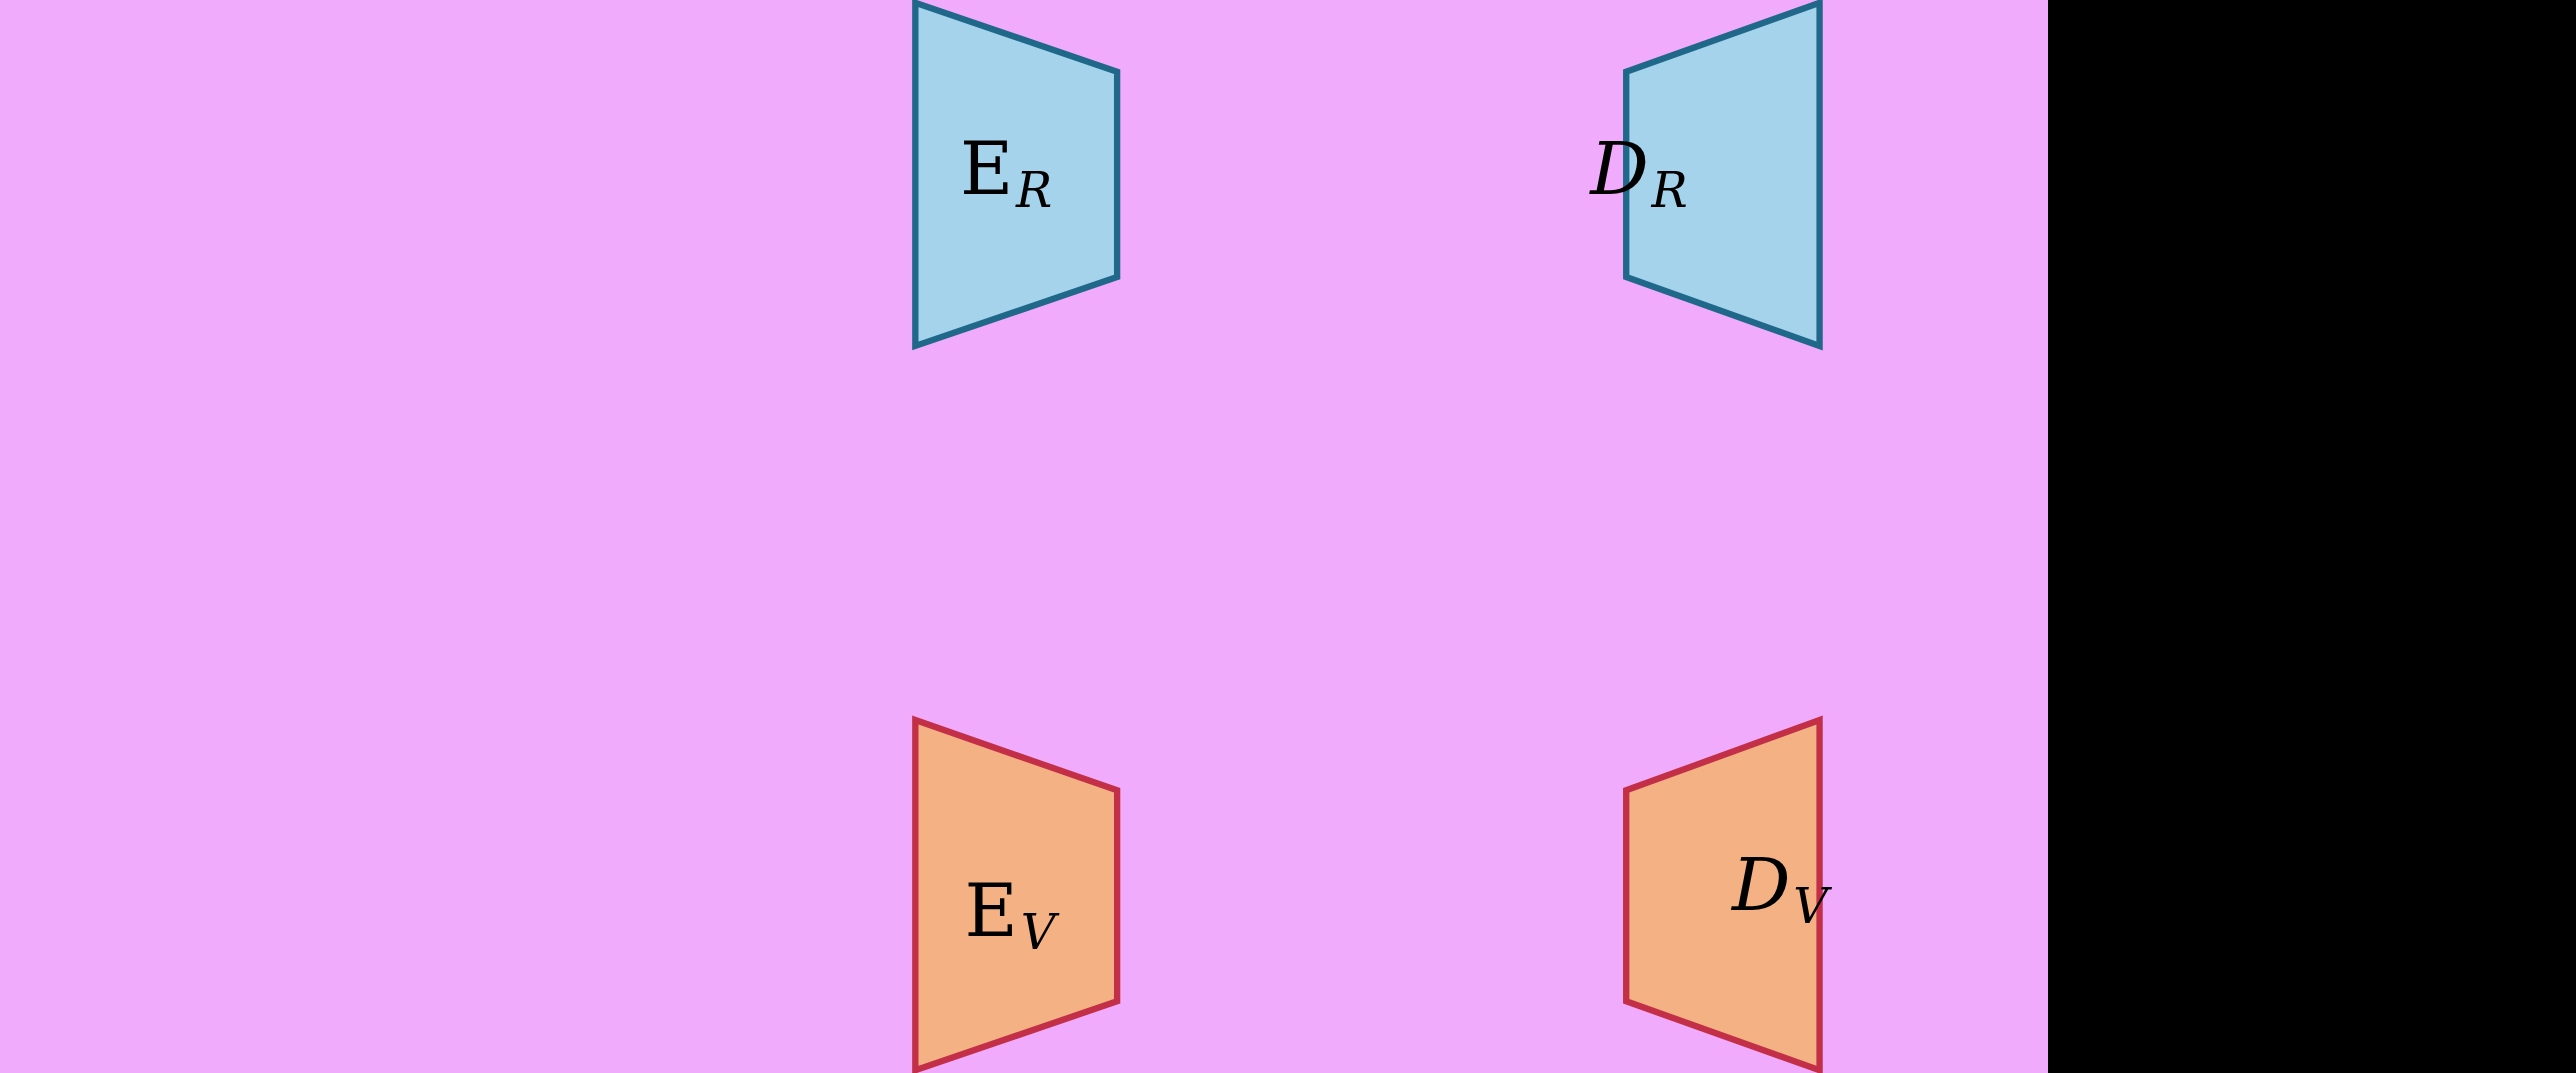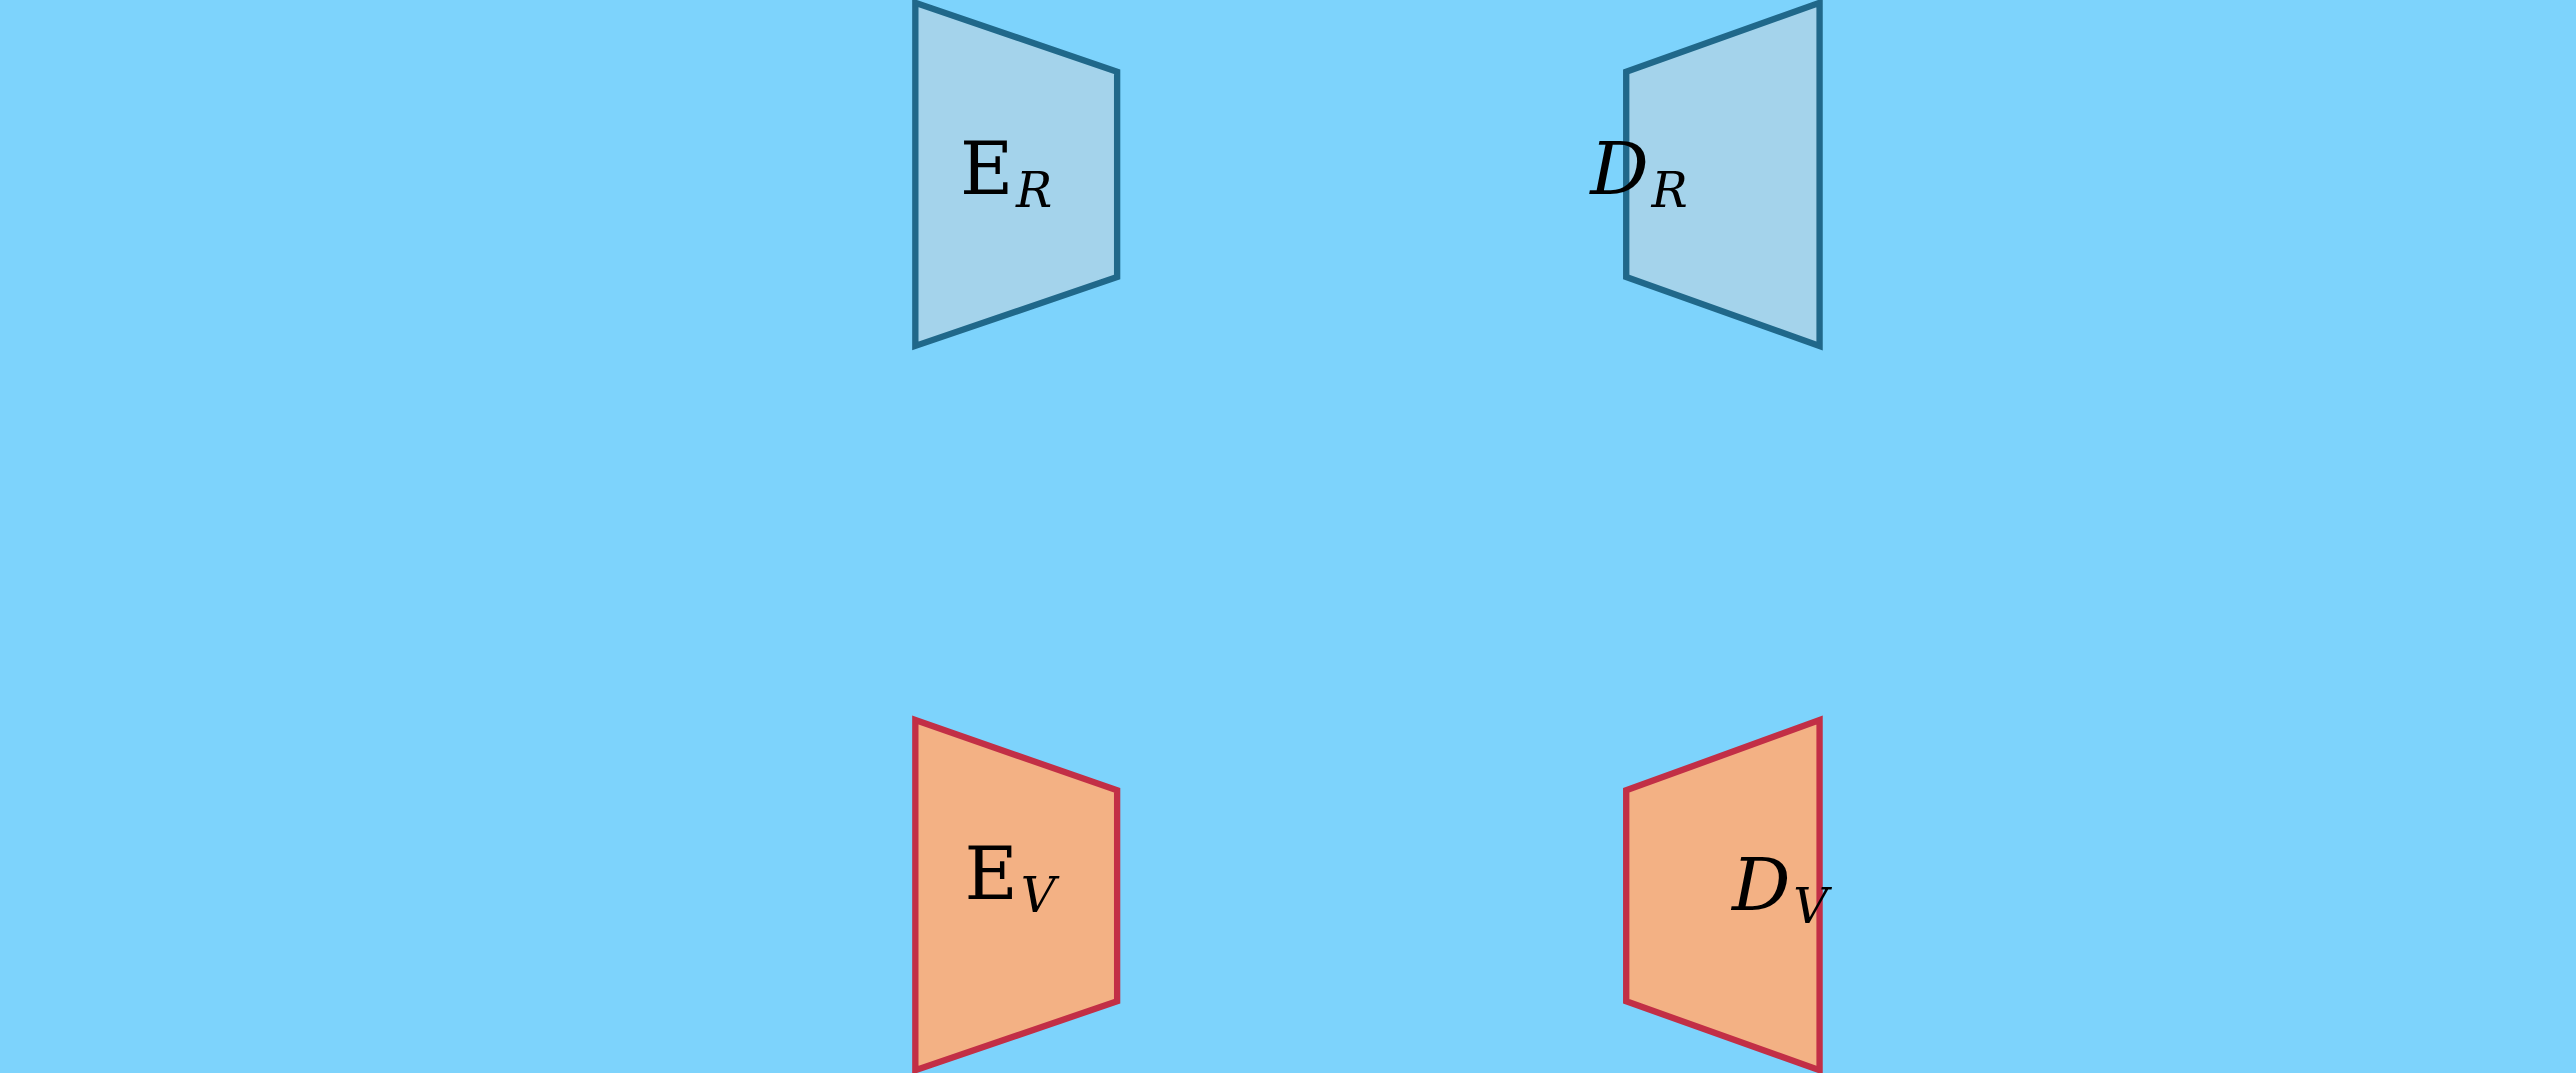--- a/index.html
+++ b/index.html
@@ -2,23 +2,23 @@
 <html style="font-size:11.3px"><head>
 <meta charset="utf-8">
 <style>
   html, body {
     margin: 0;
     padding: 0;
     background: #000;
   }
   #canvas {
     position: relative;
-    width: 2576px;
+    width: 2048px;
     height: 1073px;
-    background: #7dd3fc;
+    background: #f0abfc;
     overflow: hidden;
     font-family: "DejaVu Serif", "Liberation Serif", serif;
   }
   #diagram-svg {
     position: absolute;
     left: 0;
     top: 0;
     width: 2576px;
     height: 1073px;
     display: block;
@@ -62,21 +62,21 @@
   </svg>
 
   <div class="block-label" style="left:1006px; top:173px;">
     <span class="main">E</span><span class="sub">R</span>
   </div>
 
   <div class="block-label" style="left:1639px; top:173px;">
     <span class="main italic">D</span><span class="sub">R</span>
   </div>
 
-  <div class="block-label" style="left:1010px; top:878px;">
+  <div class="block-label" style="left:1010px; top:915px;">
     <span class="main">E</span><span class="sub">V</span>
   </div>
 
   <div class="block-label" style="left:1780px; top:889px;">
     <span class="main italic">D</span><span class="sub">V</span>
   </div>
 
 </div>
 
 

